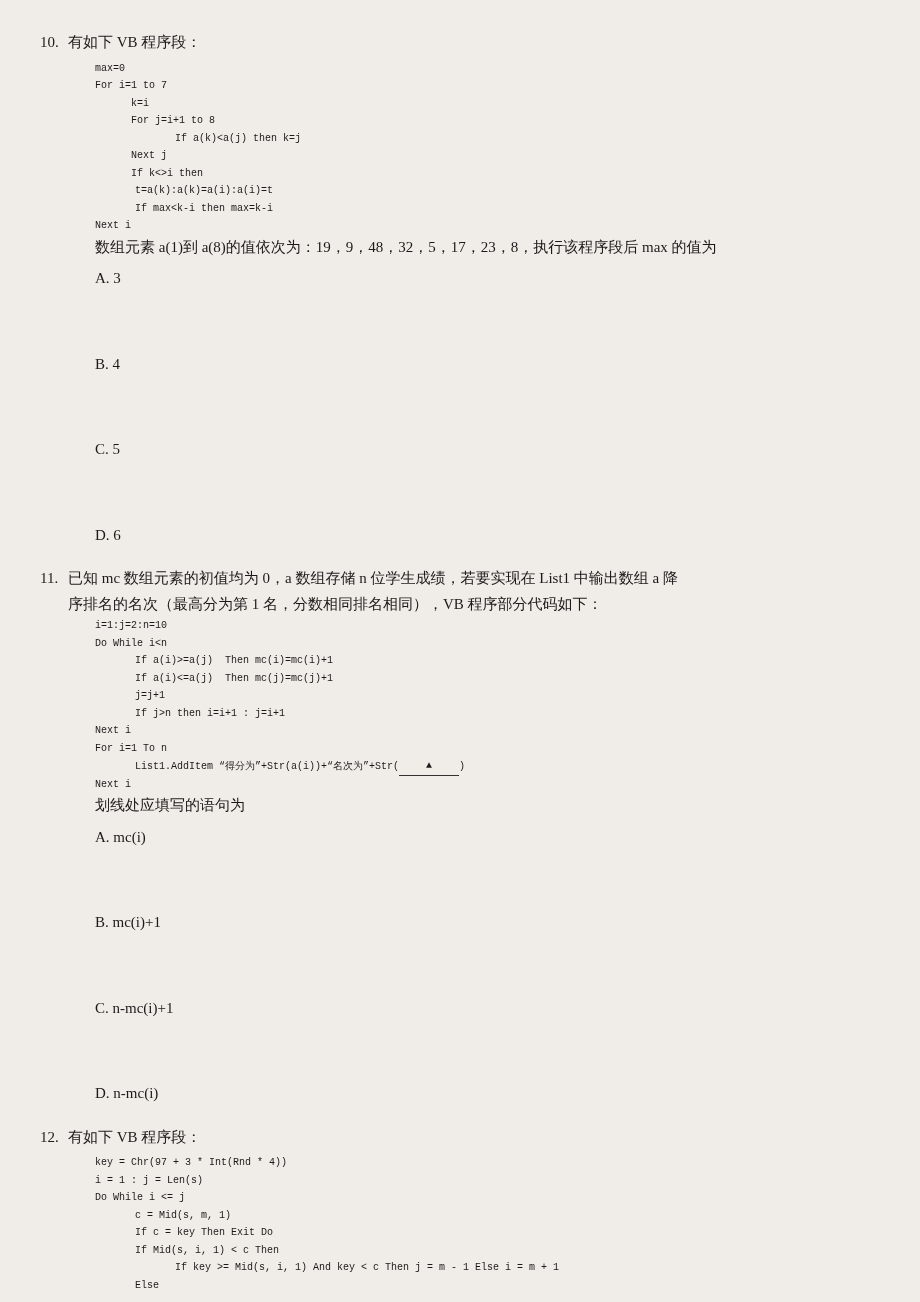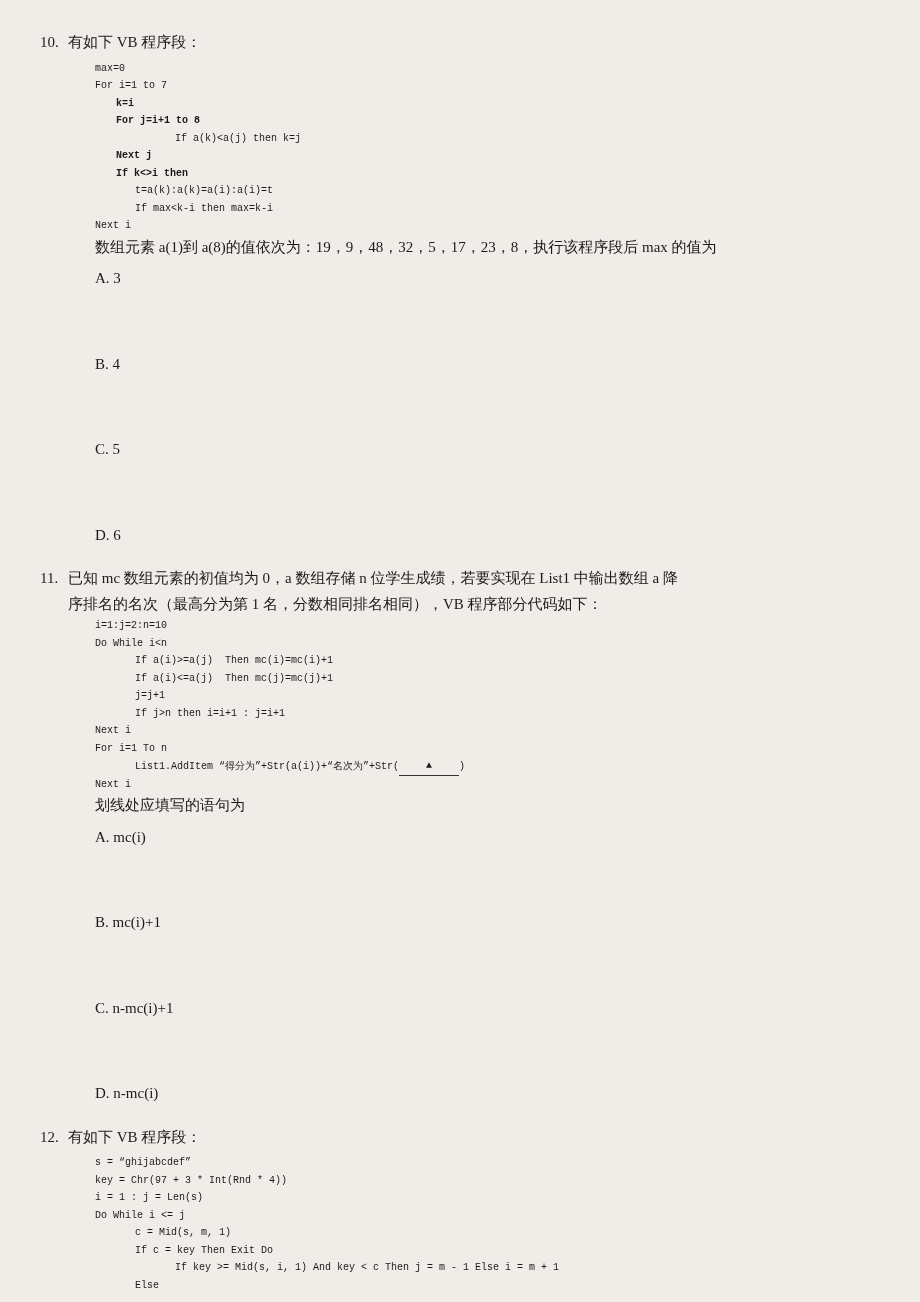--- a/index.html
+++ b/index.html
@@ -44,21 +44,21 @@
       font-family: "Courier New", Courier, monospace;
       font-size: 10px;
       line-height: 1.75;
     }
 
     .code-line {
       display: block;
       white-space: pre;
     }
 
-    .indent-1 { margin-left: 21px; font-weight: bold; }
+    .indent-1 { margin-left: 36px; }
     .indent-2 { margin-left: 40px; }
     .indent-3 { margin-left: 80px; }
     .indent-4 { margin-left: 80px; }
 
     .answer-row {
       display: flex;
       margin-left: 55px;
       margin-top: 6px;
       font-size: 15px;
       gap: 60px;
@@ -160,22 +160,22 @@
   </div>
 </div>
 
 <div class="question-block">
   <div class="question-header">
     <span class="question-number">12.</span>
     <span class="question-text">有如下 VB 程序段：</span>
   </div>
 
   <div class="code-block">
-    <span class="code-line">s = “ghijabcdef”</span>
     <span class="code-line">key = Chr(97 + 3 * Int(Rnd * 4))</span>
     <span class="code-line">i = 1 : j = Len(s)</span>
     <span class="code-line">Do While i &lt;= j</span>
     <span class="code-line indent-2">c = Mid(s, m, 1)</span>
     <span class="code-line indent-2">If c = key Then Exit Do</span>
+    <span class="code-line indent-2">If Mid(s, i, 1) &lt; c Then</span>
     <span class="code-line indent-4">If key &gt;= Mid(s, i, 1) And key &lt; c Then j = m - 1 Else i = m + 1</span>
     <span class="code-line indent-2">Else</span>
   </div>
 </div>
 
 </body></html>

